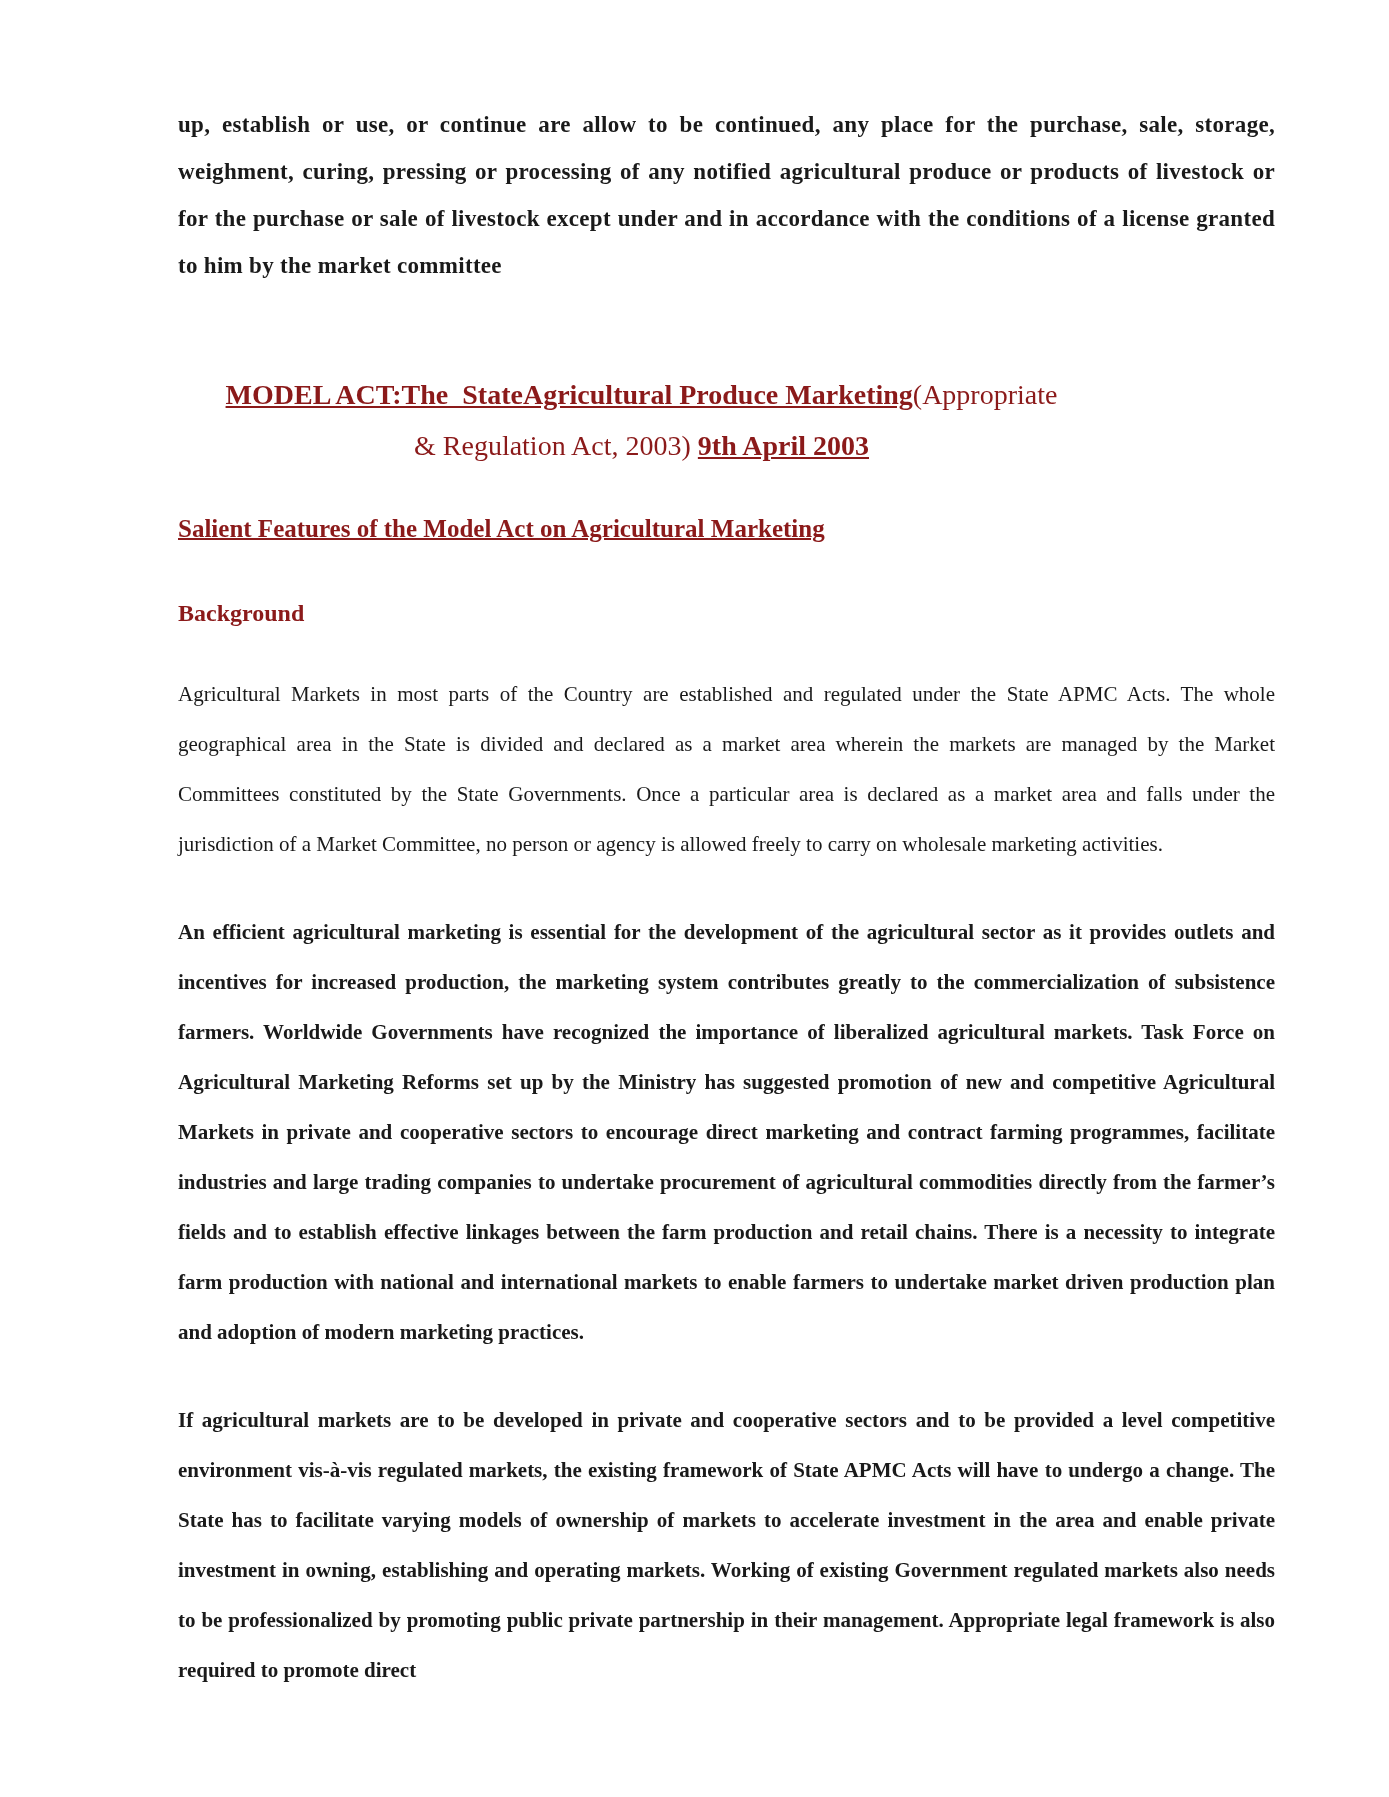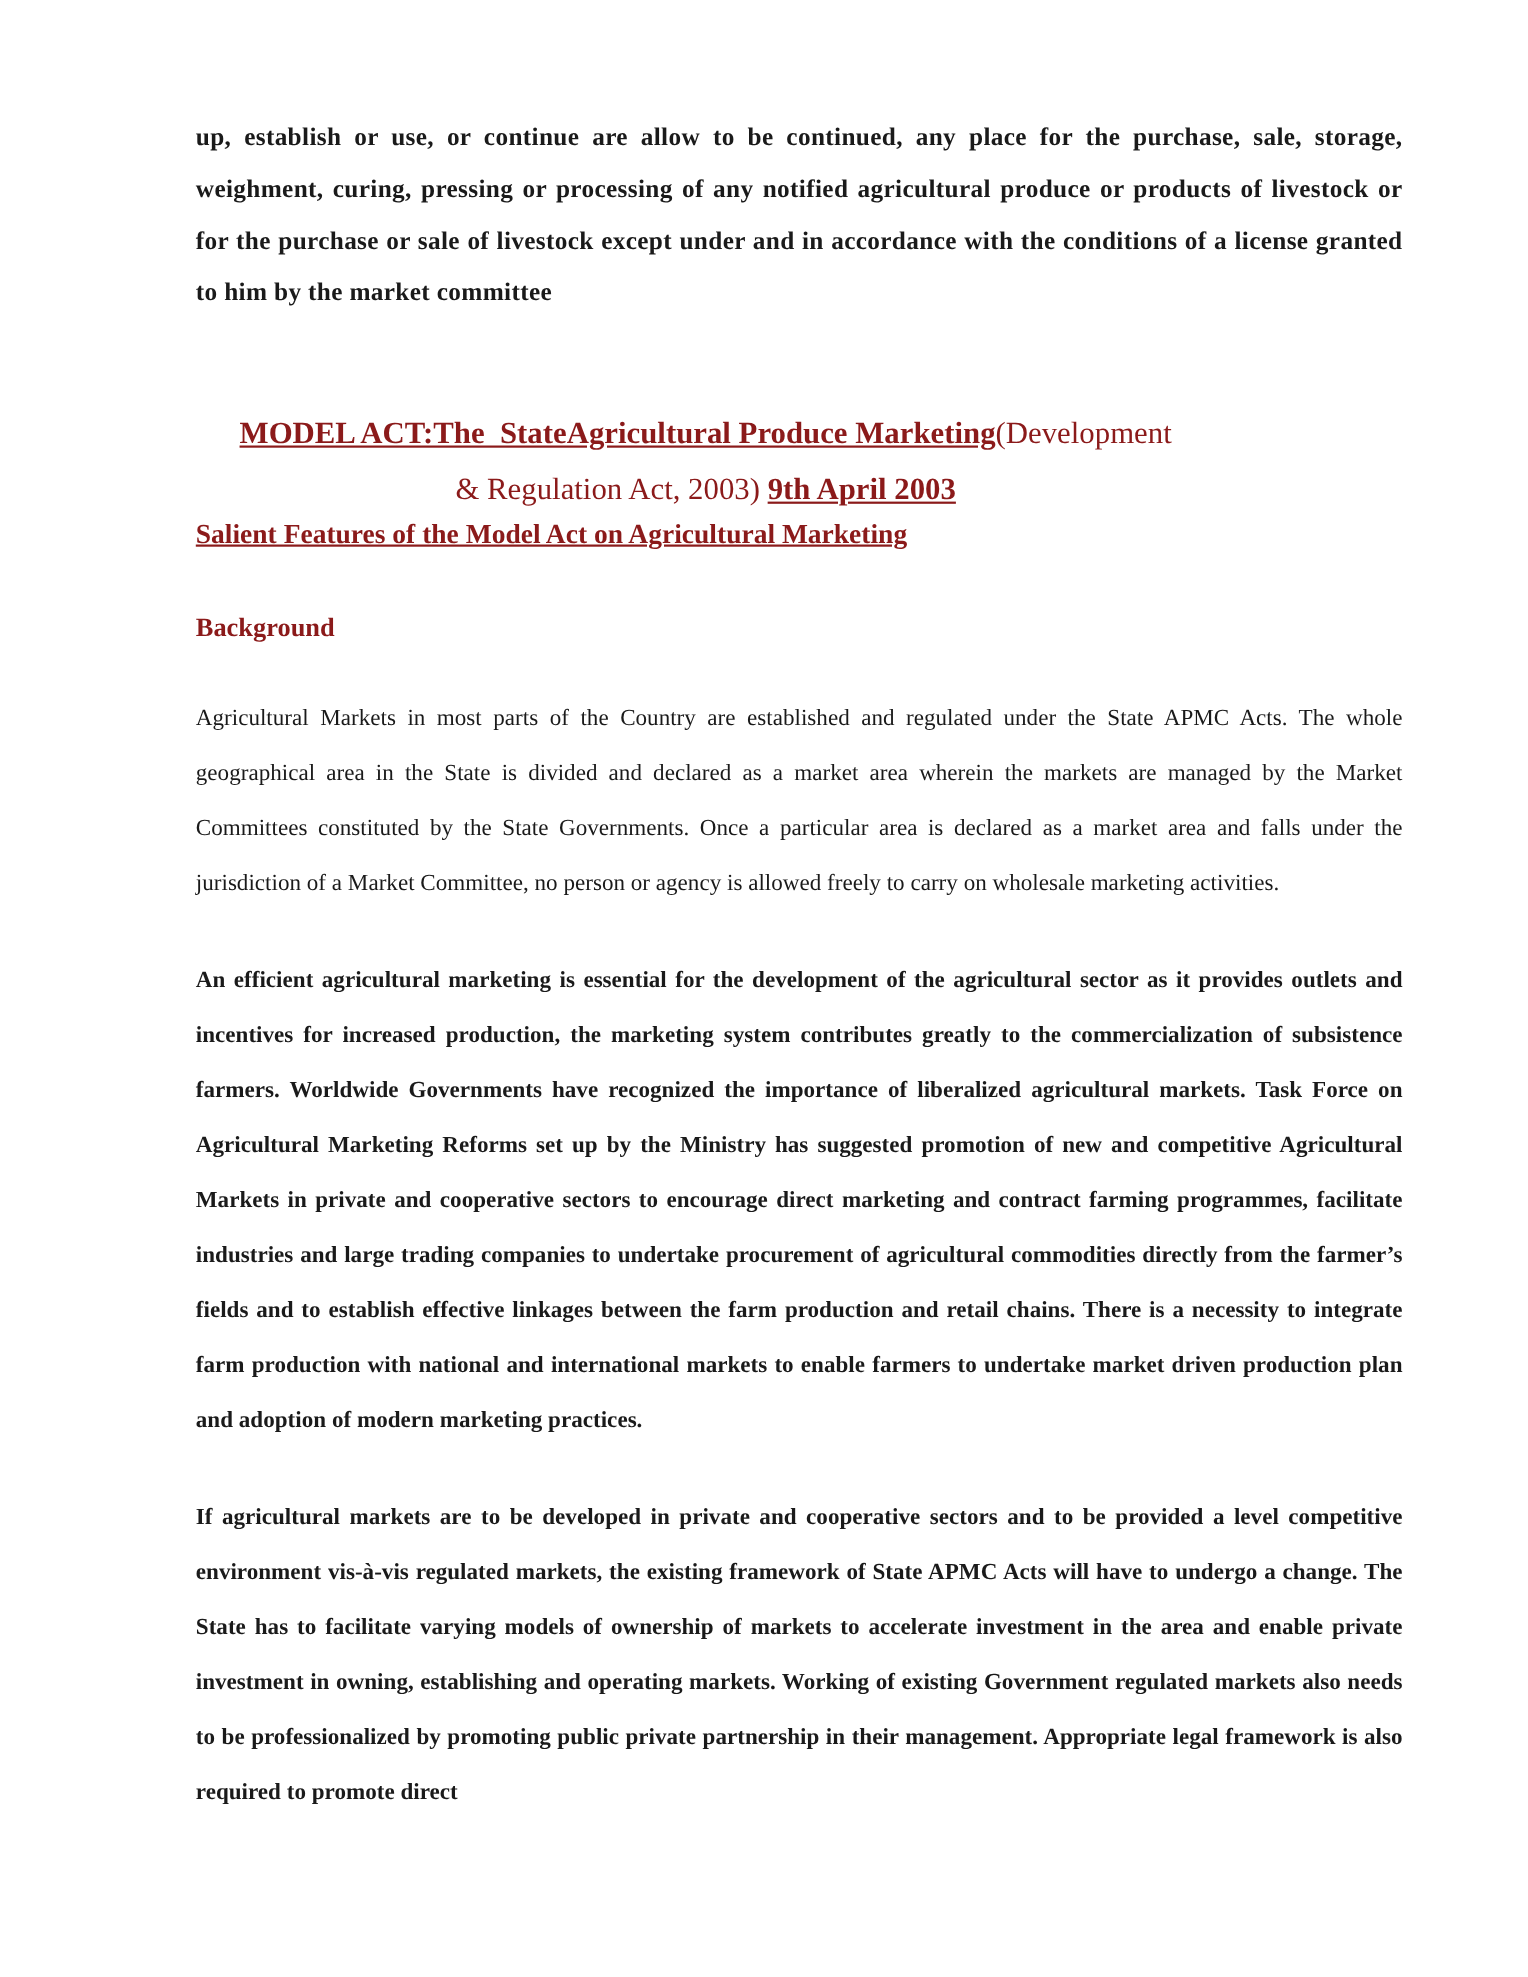--- a/index.html
+++ b/index.html
@@ -32,20 +32,21 @@
     text-align: center;
     color: var(--accent, #8b1a1a);
     font-size: 28px;
     line-height: 51px;
   }
   .doc-title .b { font-weight: bold; text-decoration: underline; }
   .doc-title .r { font-weight: normal; }
   .doc-title .u { font-weight: bold; text-decoration: underline; }
   .prewrap { white-space: pre-wrap; }
   .section-heading {
+    margin-top: 42px;
     color: var(--accent, #8b1a1a);
     font-weight: bold;
     font-size: 25px;
     line-height: 32px;
     text-decoration: underline;
     text-decoration-thickness: 2px;
   }
   .subsection-heading {
     margin-top: 54px;
     color: var(--accent, #8b1a1a);
@@ -64,21 +65,21 @@
 </style>
 </head>
 <body>
 
 <div class="page">
 
   <p class="intro">up, establish or use, or continue are allow to be continued, any place for the purchase, sale, storage, weighment, curing, pressing or processing of any notified agricultural produce or products of livestock or for the purchase or sale of livestock except under and in accordance with the conditions of a license granted to him by the market committee</p>
 
   <div class="doc-title">
     <div>
-      <span class="b prewrap">MODEL ACT:The  StateAgricultural Produce Marketing</span><span class="r prewrap">(Development</span>
+      <span class="b prewrap">MODEL ACT:The  StateAgricultural Produce Marketing</span><span class="r prewrap">(Appropriate</span>
     </div>
     <div>
       <span class="r prewrap">&amp; Regulation Act, 2003) </span><span class="u prewrap">9th April 2003</span>
     </div>
   </div>
 
   <div class="section-heading">Salient Features of the Model Act on Agricultural Marketing</div>
 
   <div class="subsection-heading">Background</div>
 

